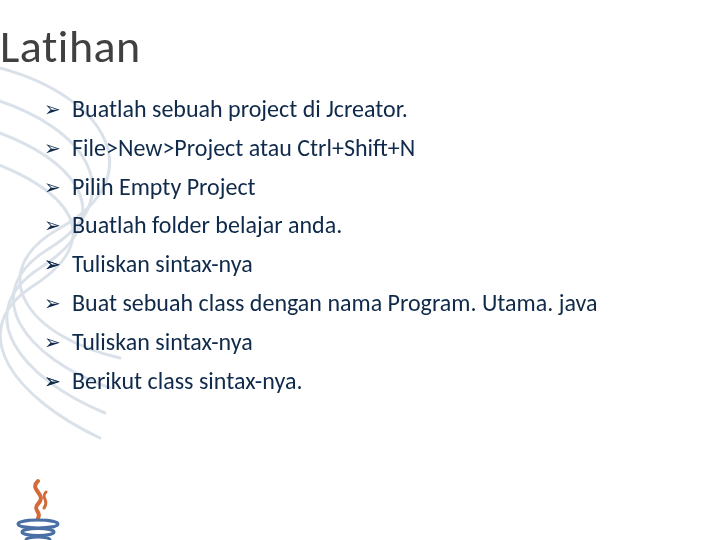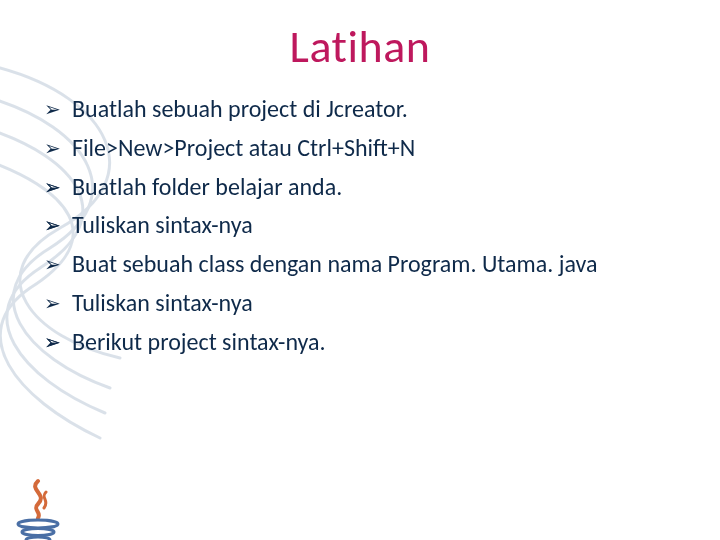--- a/index.html
+++ b/index.html
@@ -12,23 +12,23 @@
     overflow: hidden;
     position: relative;
   }
   .slide {
     position: relative;
     width: 720px;
     height: 540px;
     box-sizing: border-box;
   }
   .title {
-    text-align: center;
+    text-align: left;
     font-size: 46px;
-    color: #be185d;
+    color: #404040;
     margin: 18px 0 18px 0;
     font-weight: 400;
     letter-spacing: 0.5px;
   }
   .list {
     margin: 0 0 0 44px;
     padding: 0;
     list-style: none;
     color: #0f2a4a;
     font-size: 24px;
@@ -78,28 +78,28 @@
       <path d="M15 70 C 110 100, 150 160, 70 210 C 0 255, 50 320, 135 355"></path>
       <path d="M10 100 C 100 130, 140 180, 60 230 C -5 275, 45 340, 130 380"></path>
     </g>
   </svg>
 
   <h1 class="title">Latihan</h1>
 
   <ul class="list" id="bullet-list">
       <li><span class="bullet">➢</span><span><span>Buatlah sebuah project di Jcreator.</span></span></li>
       <li><span class="bullet">➢</span><span><span class="b">File&gt;New&gt;Project atau Ctrl+Shift+N</span></span></li>
-      <li><span class="bullet">➢</span></li>
+      <li><span class="bullet">➢</span><span><span>Pilih </span><span class="b">Empty Project</span></span></li>
       <li><span class="bullet">➢</span><span><span>Buatlah folder belajar anda.</span></span></li>
       <li><span class="bullet">➢</span></li>
       <li><span class="bullet">➢</span><span><span>Tuliskan sintax-nya</span></span></li>
       <li><span class="bullet">➢</span><span><span>Buat sebuah class dengan nama </span><span class="b">Program. Utama. java</span></span></li>
       <li><span class="bullet">➢</span><span><span>Tuliskan sintax-nya</span></span></li>
       <li><span class="bullet">➢</span></li>
-      <li><span class="bullet">➢</span><span><span>Berikut project sintax-nya.</span></span></li>
+      <li><span class="bullet">➢</span><span><span>Berikut class sintax-nya.</span></span></li>
     </ul>
 
   <svg class="java-logo" viewBox="0 0 60 74">
     <g>
       <path d="M30 3 C 20 12, 40 16, 30 26 C 24 32, 34 34, 30 40" fill="none" stroke="#d46a3a" stroke-width="4" stroke-linecap="round"></path>
       <path d="M38 14 C 32 20, 42 22, 36 30" fill="none" stroke="#d46a3a" stroke-width="3" stroke-linecap="round"></path>
       <ellipse cx="30" cy="46" rx="20" ry="4" fill="none" stroke="#4a6fa5" stroke-width="3"></ellipse>
       <ellipse cx="30" cy="54" rx="16" ry="3.5" fill="none" stroke="#4a6fa5" stroke-width="3"></ellipse>
       <ellipse cx="30" cy="62" rx="12" ry="3" fill="none" stroke="#4a6fa5" stroke-width="3"></ellipse>
       <path d="M10 68 C 20 74, 40 74, 50 68" fill="none" stroke="#4a6fa5" stroke-width="3" stroke-linecap="round"></path>

